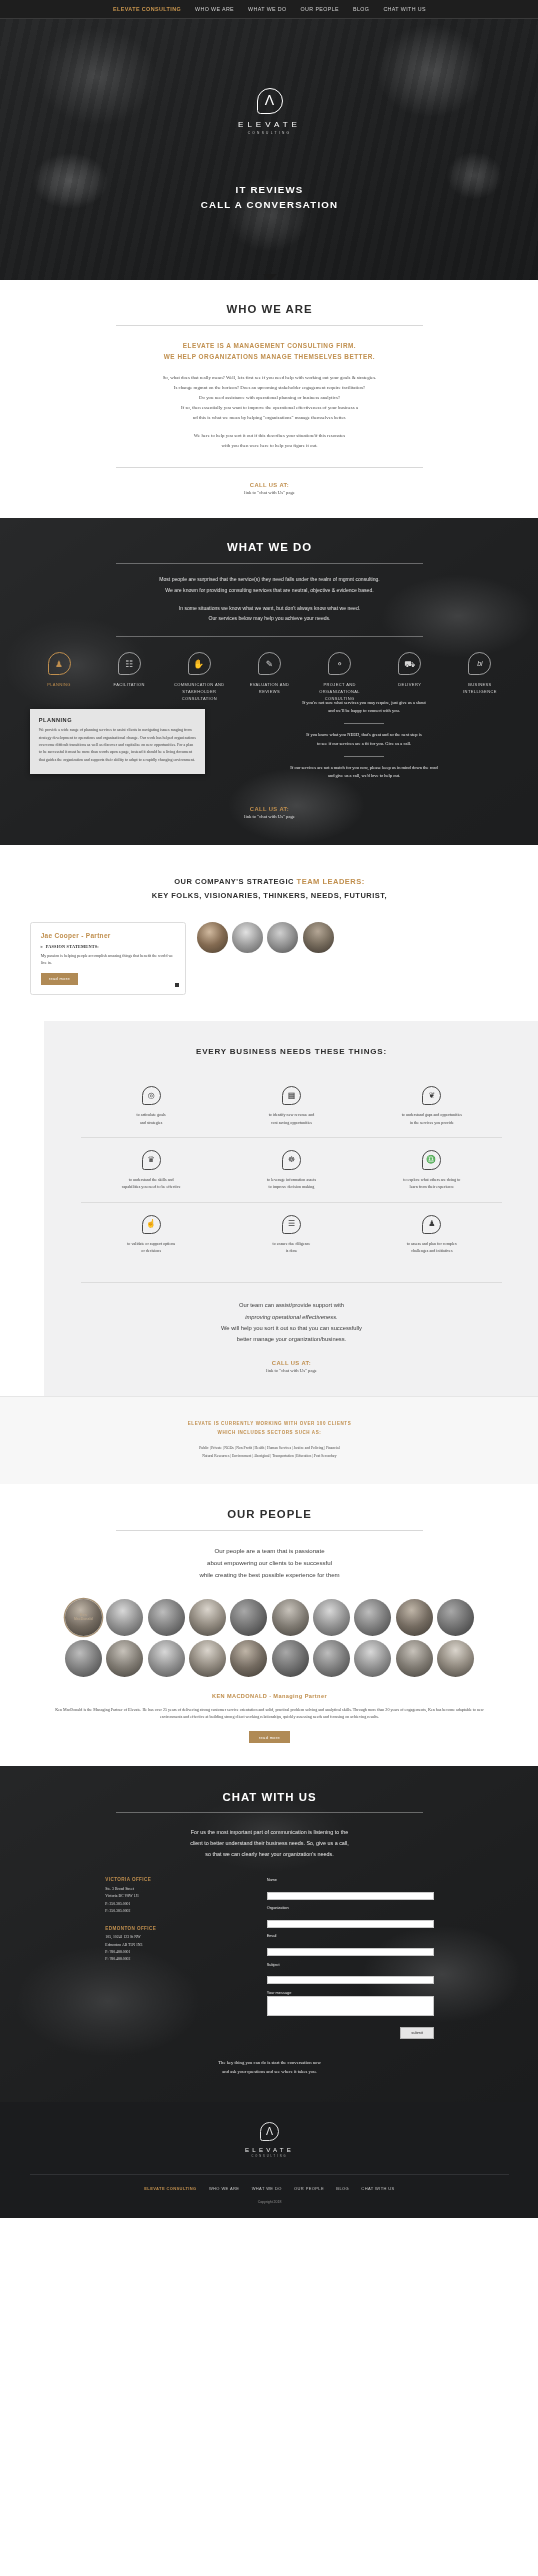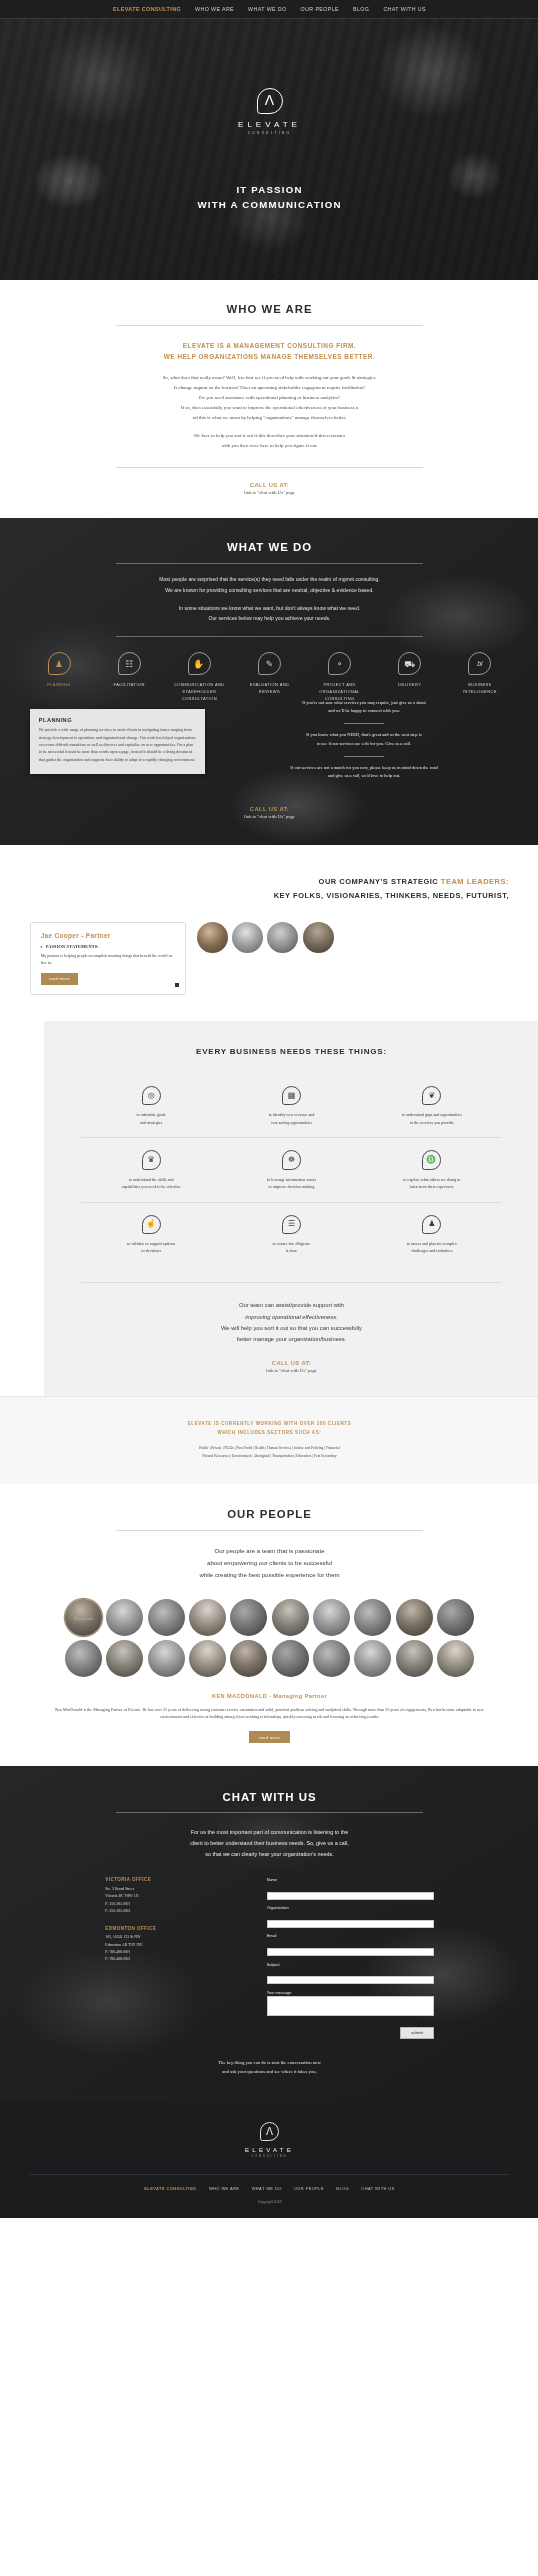--- a/index.html
+++ b/index.html
@@ -141,21 +141,21 @@
   }
   .wwd-msgs { position:relative; z-index:4; margin-top:-75px; padding-left:189px; }
   .wwd-msg { text-align:center; color:#f0f0f0; font-size:4.5px; line-height:1.95;
              font-family:"Liberation Serif",serif; }
   .mini-rule { width:40px;height:0.9px;background:rgba(255,255,255,.4);margin:7px auto; }
   .wwd-call { position:relative; z-index:4; margin-top:24.6px; }
 
   
   .leaders { padding:30px 30px 26px; background:#fff; }
   .leaders-h {
-    text-align:right; font-size:7.5px; font-weight:bold; letter-spacing:0.5px; color:#2e2e2e;
+    text-align:center; font-size:7.5px; font-weight:bold; letter-spacing:0.5px; color:#2e2e2e;
     line-height:1.85;
   }
   .leaders-h .accent { color:#c08f4e; }
   .leaders-body { display:flex; gap:10.5px; margin-top:19.3px; align-items:flex-start; }
   .bio-card {
     width:156px; background:#fff; border:0.9px solid #ddd; border-radius:2.6px;
     padding:8.8px 9.7px 9.7px; position:relative;
   }
   .bio-name { color:#c08f4e; font-size:6.5px; font-weight:bold; letter-spacing:0.3px; }
   .bio-sub {
@@ -318,22 +318,22 @@
   <div class="hero">
     <div class="hero-photo"></div>
     <div class="hero-dark"></div>
     <div class="hero-content">
       <div class="logo-mark">
         <span class="logo-a">Λ</span>
       </div>
       <div class="logo-word">ELEVATE</div>
       <div class="logo-sub">CONSULTING</div>
       <div class="hero-head">
-        <div>IT PASSION</div>
-        <div>WITH A COMMUNICATION</div>
+        <div>IT REVIEWS</div>
+        <div>CALL A CONVERSATION</div>
       </div>
     </div>
     <div class="hero-arrow"></div>
   </div>
 
   <div class="sec">
     <div class="sec-title">WHO WE ARE</div>
     <div class="rule"></div>
     <div class="accent-lines">
       <div>ELEVATE IS A MANAGEMENT CONSULTING FIRM.</div>

